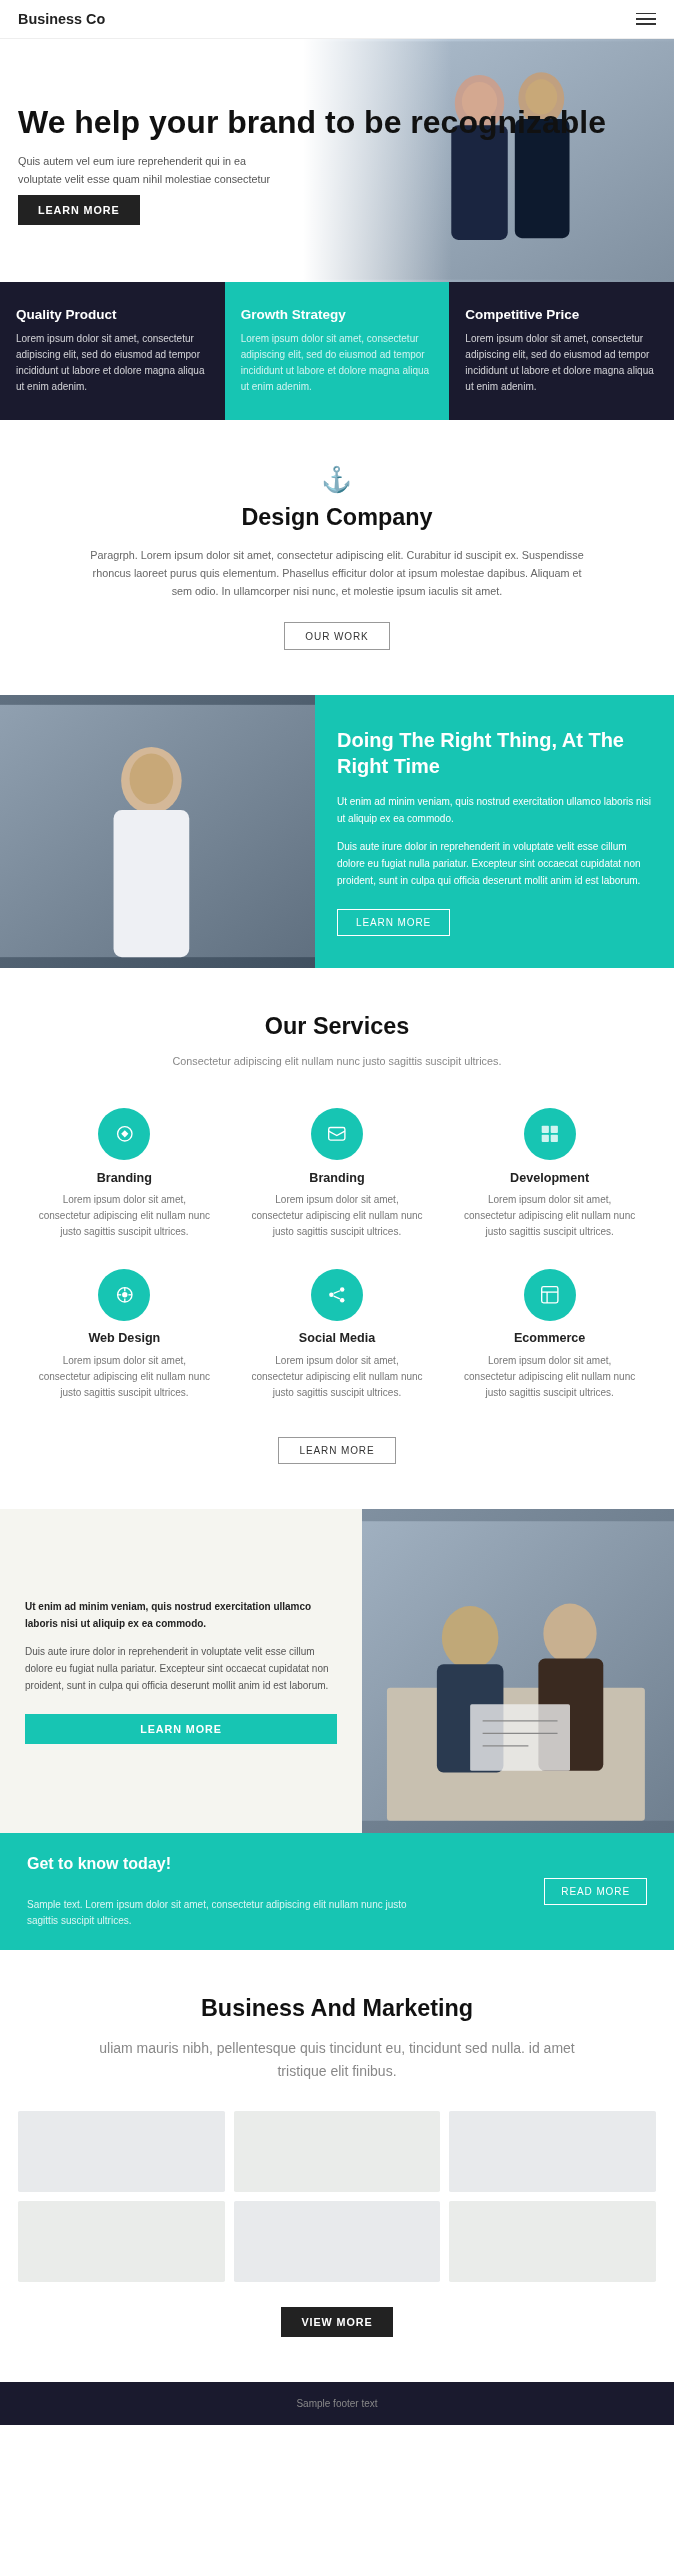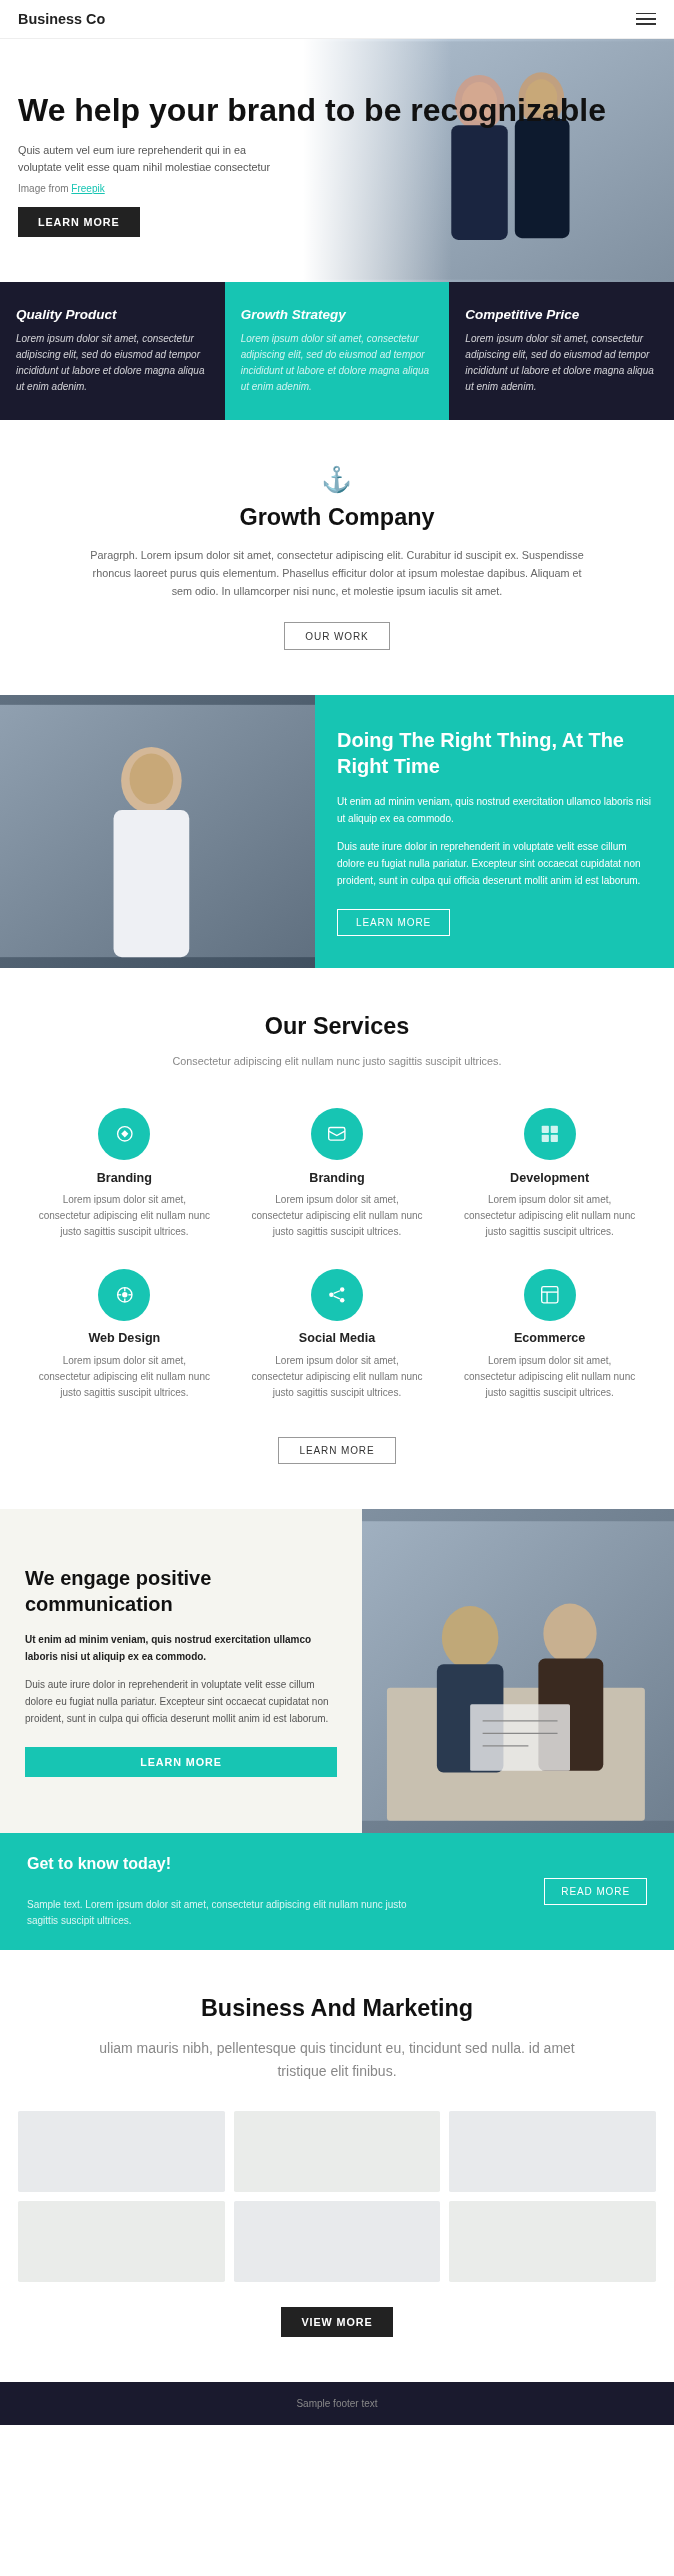--- a/index.html
+++ b/index.html
@@ -25,21 +25,21 @@
     .hero-image-credit { font-size: 10px; color: #777; margin-bottom: 12.6px; }
     .hero-image-credit a { color: #17c5b3; }
     .btn-dark {
       display: inline-block; background: #222; color: #fff;
       padding: 9px 20px; font-size: 10.8px; font-weight: bold;
       letter-spacing: 0.9px; cursor: pointer; border: none; text-transform: uppercase;
     }
 
     
     .three-cols {
-      display: flex; width: 100%; font-style: italic;
+      display: flex; width: 100%;
     }
     .col-dark {
       flex: 1; padding: 25px 16px; background: #1a1a2e; color: #fff;
     }
     .col-teal { flex: 1; padding: 25px 16px; background: #17c5b3; color: #fff; }
     .col-dark2 { flex: 1; padding: 25px 16px; background: #1a1a2e; color: #fff; }
     .col-title { font-size: 13.5px; font-weight: bold; margin-bottom: 9px; }
     .col-text { font-size: 10px; line-height: 1.6; color: rgba(255,255,255,0.8); }
 
     
@@ -157,24 +157,20 @@
     <span></span>
       <span></span>
       <span></span>
   </div>
 </header>
 
 <section class="hero" style="min-height:243px; overflow:hidden;">
   <div class="hero-text">
     <h1 class="hero-title">We help your brand to be recognizable</h1>
     <p class="hero-desc">Quis autem vel eum iure reprehenderit qui in ea voluptate velit esse quam nihil molestiae consectetur</p>
-    <p class="hero-image-credit">
-      <span>Image from</span>
-      <a href="#">Freepik</a>
-    </p>
     <button class="btn-dark">LEARN MORE</button>
   </div>
 
   <div class="img-placeholder-hero">
     <svg viewBox="0 0 420 270" xmlns="http://www.w3.org/2000/svg" style="width:100%;height:100%;">
       <defs>
         <linearGradient id="bg1" x1="0%" y1="0%" x2="100%" y2="100%">
           <stop offset="0%" style="stop-color:#b0c0d0"></stop>
           <stop offset="100%" style="stop-color:#8090a0"></stop>
         </linearGradient>
@@ -202,21 +198,21 @@
     <p class="col-text">Lorem ipsum dolor sit amet, consectetur adipiscing elit, sed do eiusmod ad tempor incididunt ut labore et dolore magna aliqua ut enim adenim.</p>
   </div>
   <div class="col-dark2">
     <h3 class="col-title">Competitive Price</h3>
     <p class="col-text">Lorem ipsum dolor sit amet, consectetur adipiscing elit, sed do eiusmod ad tempor incididunt ut labore et dolore magna aliqua ut enim adenim.</p>
   </div>
 </section>
 
 <section class="about-section">
   <span class="anchor-icon">⚓</span>
-  <h2 class="section-title">Growth Company</h2>
+  <h2 class="section-title">Design Company</h2>
   <p class="section-text">Paragrph. Lorem ipsum dolor sit amet, consectetur adipiscing elit. Curabitur id suscipit ex. Suspendisse rhoncus laoreet purus quis elementum. Phasellus efficitur dolor at ipsum molestae dapibus. Aliquam et sem odio. In ullamcorper nisi nunc, et molestie ipsum iaculis sit amet.</p>
   <button class="btn-outline">OUR WORK</button>
 </section>
 
 <section class="doing-right">
   <div class="doing-left">
     <svg viewBox="0 0 375 300" xmlns="http://www.w3.org/2000/svg" style="width:100%;height:270px;">
       <defs>
         <linearGradient id="bg2" x1="0%" y1="0%" x2="100%" y2="100%">
           <stop offset="0%" style="stop-color:#90a0b0"></stop>
@@ -314,21 +310,20 @@
       <p class="service-text">Lorem ipsum dolor sit amet, consectetur adipiscing elit nullam nunc justo sagittis suscipit ultrices.</p>
     </div>
   </div>
   <div class="learn-more-btn-container">
     <button class="btn-outline">LEARN MORE</button>
   </div>
 </section>
 
 <section class="engage-section">
   <div class="engage-left">
-    <h2 class="engage-title">We engage positive communication</h2>
     <p class="engage-text">
       <strong>Ut enim ad minim veniam, quis nostrud exercitation ullamco laboris nisi ut aliquip ex ea commodo.</strong>
     </p>
     <p class="engage-text">Duis aute irure dolor in reprehenderit in voluptate velit esse cillum dolore eu fugiat nulla pariatur. Excepteur sint occaecat cupidatat non proident, sunt in culpa qui officia deserunt mollit anim id est laborum.</p>
     <button class="btn-teal">LEARN MORE</button>
   </div>
   <div class="engage-right">
     <svg viewBox="0 0 375 360" xmlns="http://www.w3.org/2000/svg" style="width:100%;height:100%;">
       <defs>
         <linearGradient id="bg3" x1="0%" y1="0%" x2="100%" y2="100%">

